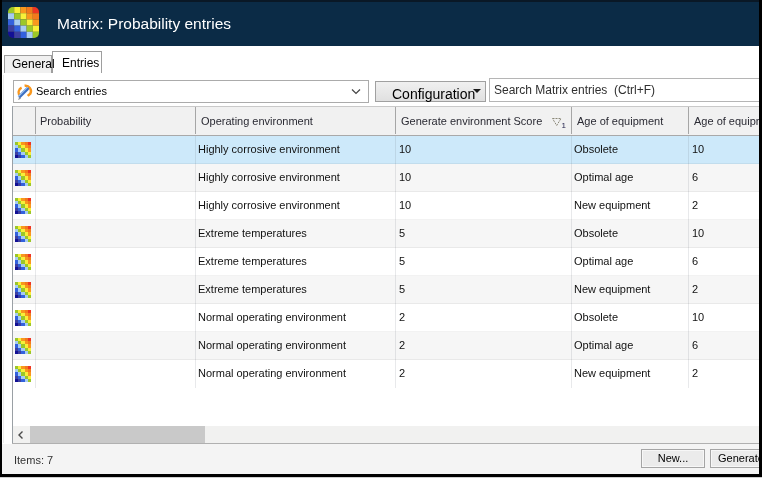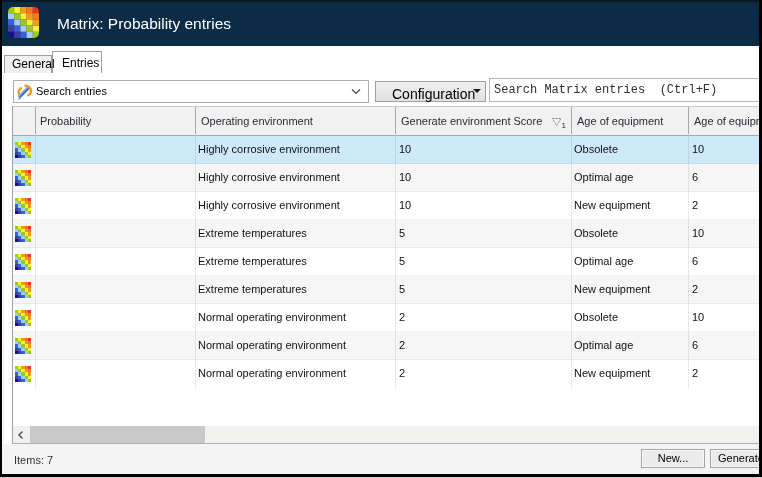--- a/index.html
+++ b/index.html
@@ -15,21 +15,21 @@
   .tabGeneralTxt { left:12px; top:57px; }
   .tabEntries { left:52px; top:51px; width:50px; height:22px; background:#fff; border:1px solid #9e9e9e; border-bottom:none; }
   .tabEntriesTxt { left:62px; top:56px; }
   
   .combo { left:13px; top:80px; width:356px; height:23px; background:#fff; border:1px solid #ababab; }
   .comboTxt { left:36px; top:85px; font-size:11px; color:#000; }
   .cfgBtn { left:375px; top:81px; width:111px; height:21px; background:linear-gradient(#f0f0f0,#e0e0e0); border:1px solid #a0a0a0; }
   .cfgTxt { left:392px; top:86px; font-size:14px; color:#000; }
   .cfgArrow { left:473px; top:89px; width:0; height:0; border-left:4px solid transparent; border-right:4px solid transparent; border-top:4.5px solid #1a1a1a; }
   .search { left:489px; top:78px; width:271px; height:24px; background:#fff; border:1px solid #b5b5b5; border-right:none; }
-  .searchTxt { left:494px; top:82.5px; font-size:12px; color:#2f2f2f;font-family:Liberation Mono, monospace; }
+  .searchTxt { left:494px; top:82.5px; font-size:12px; color:#2f2f2f; }
   
   .gridLeft { left:12px; top:106px; width:1px; height:338px; background:#9aa0a5; }
   .ghead { left:13px; top:106px; width:749px; height:30px; background:#f1f1f1; border-top:1px solid #c9c9c9; border-bottom:1px solid #a9a9a9; }
   .hsep { top:107px; width:1px; height:27px; background:#a6a6a6; }
   .htxt { font-size:11px; color:#2a2a33; top:114.5px;text-align:center; }
   .row { left:13px; width:749px; height:28px; }
   .vline { top:136px; width:1px; height:252px; background:rgba(90,100,110,0.14); }
   .hline { left:13px; width:749px; height:1px; background:rgba(0,0,0,0.05); }
   .ctxt { font-size:11px; color:#111; }
   .icon16 { width:16px; height:16px; }

